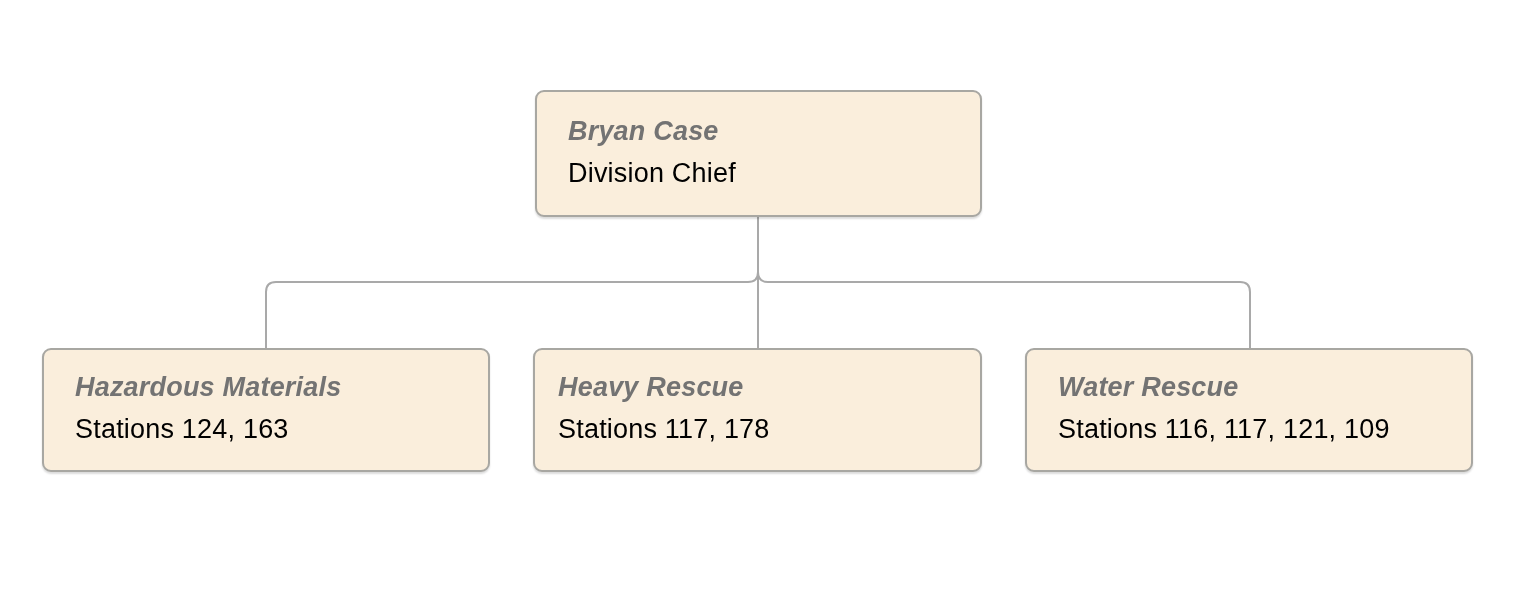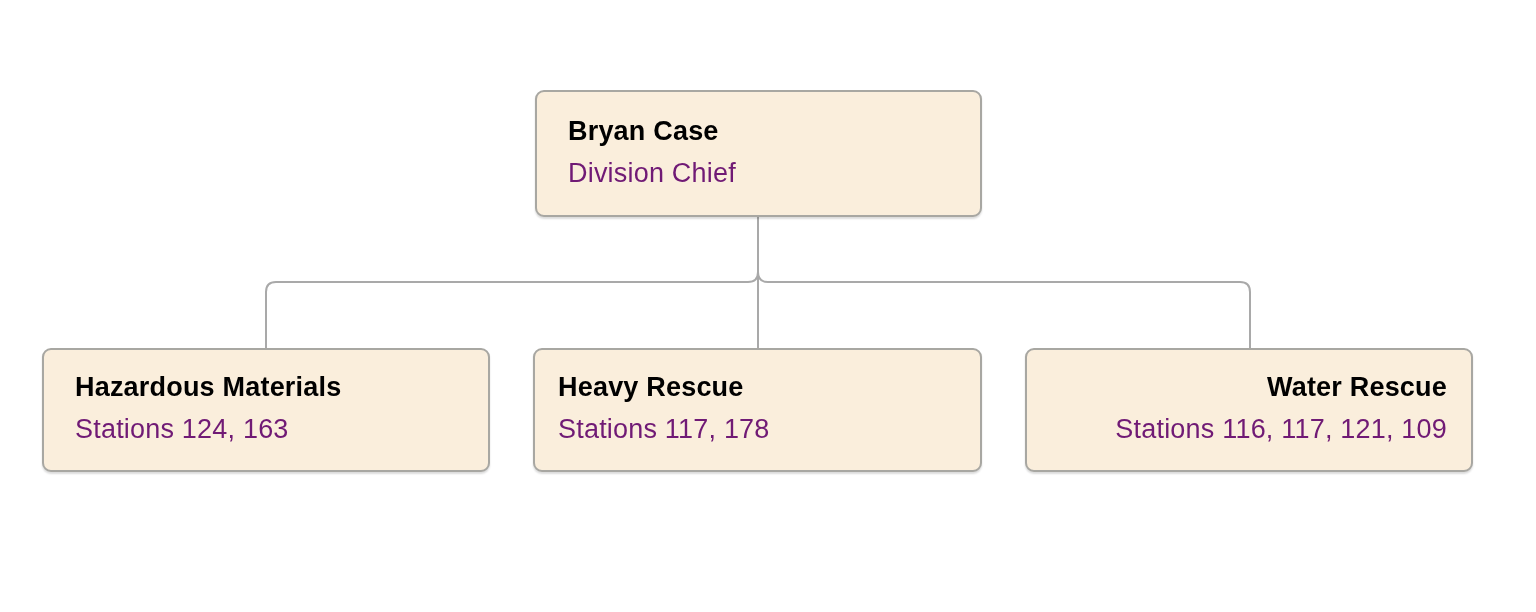--- a/index.html
+++ b/index.html
@@ -29,37 +29,38 @@
     border-radius: 9px;
     box-shadow: 0 2px 2px rgba(0,0,0,0.14);
     display: flex;
     flex-direction: column;
     justify-content: center;
     padding: 6px 24px 10px 31px;
   }
   .node .name {
     font-size: 27px;
     font-weight: bold;
-    color: #000000;
+    color: #737373;
     line-height: 42px;
     letter-spacing: 0.2px;
     white-space: nowrap;
+    font-style: italic;
   }
   .node .subtitle {
     font-size: 27px;
     font-weight: normal;
-    color: #701a75;
+    color: #000000;
     line-height: 42px;
     letter-spacing: 0.2px;
     white-space: nowrap;
   }
   .node-root   { left: 535px; top: 90px;  width: 447px; height: 127px; }
   .node-child1 { left: 42px;  top: 348px; width: 448px; height: 124px; }
   .node-child2 { left: 533px; top: 348px; width: 449px; height: 124px; padding-left: 23px; }
-  .node-child3 { left: 1025px;top: 348px; width: 448px; height: 124px; text-align: right; }
+  .node-child3 { left: 1025px;top: 348px; width: 448px; height: 124px; }
 </style>
 </head>
 <body>
 
 <div class="canvas">
 
   <svg class="connectors" width="1536" height="612" viewBox="0 0 1536 612" fill="none" xmlns="http://www.w3.org/2000/svg">
 
     <path d="M 758 216 L 758 348" stroke="#a9a9a9" stroke-width="2"></path>
 

